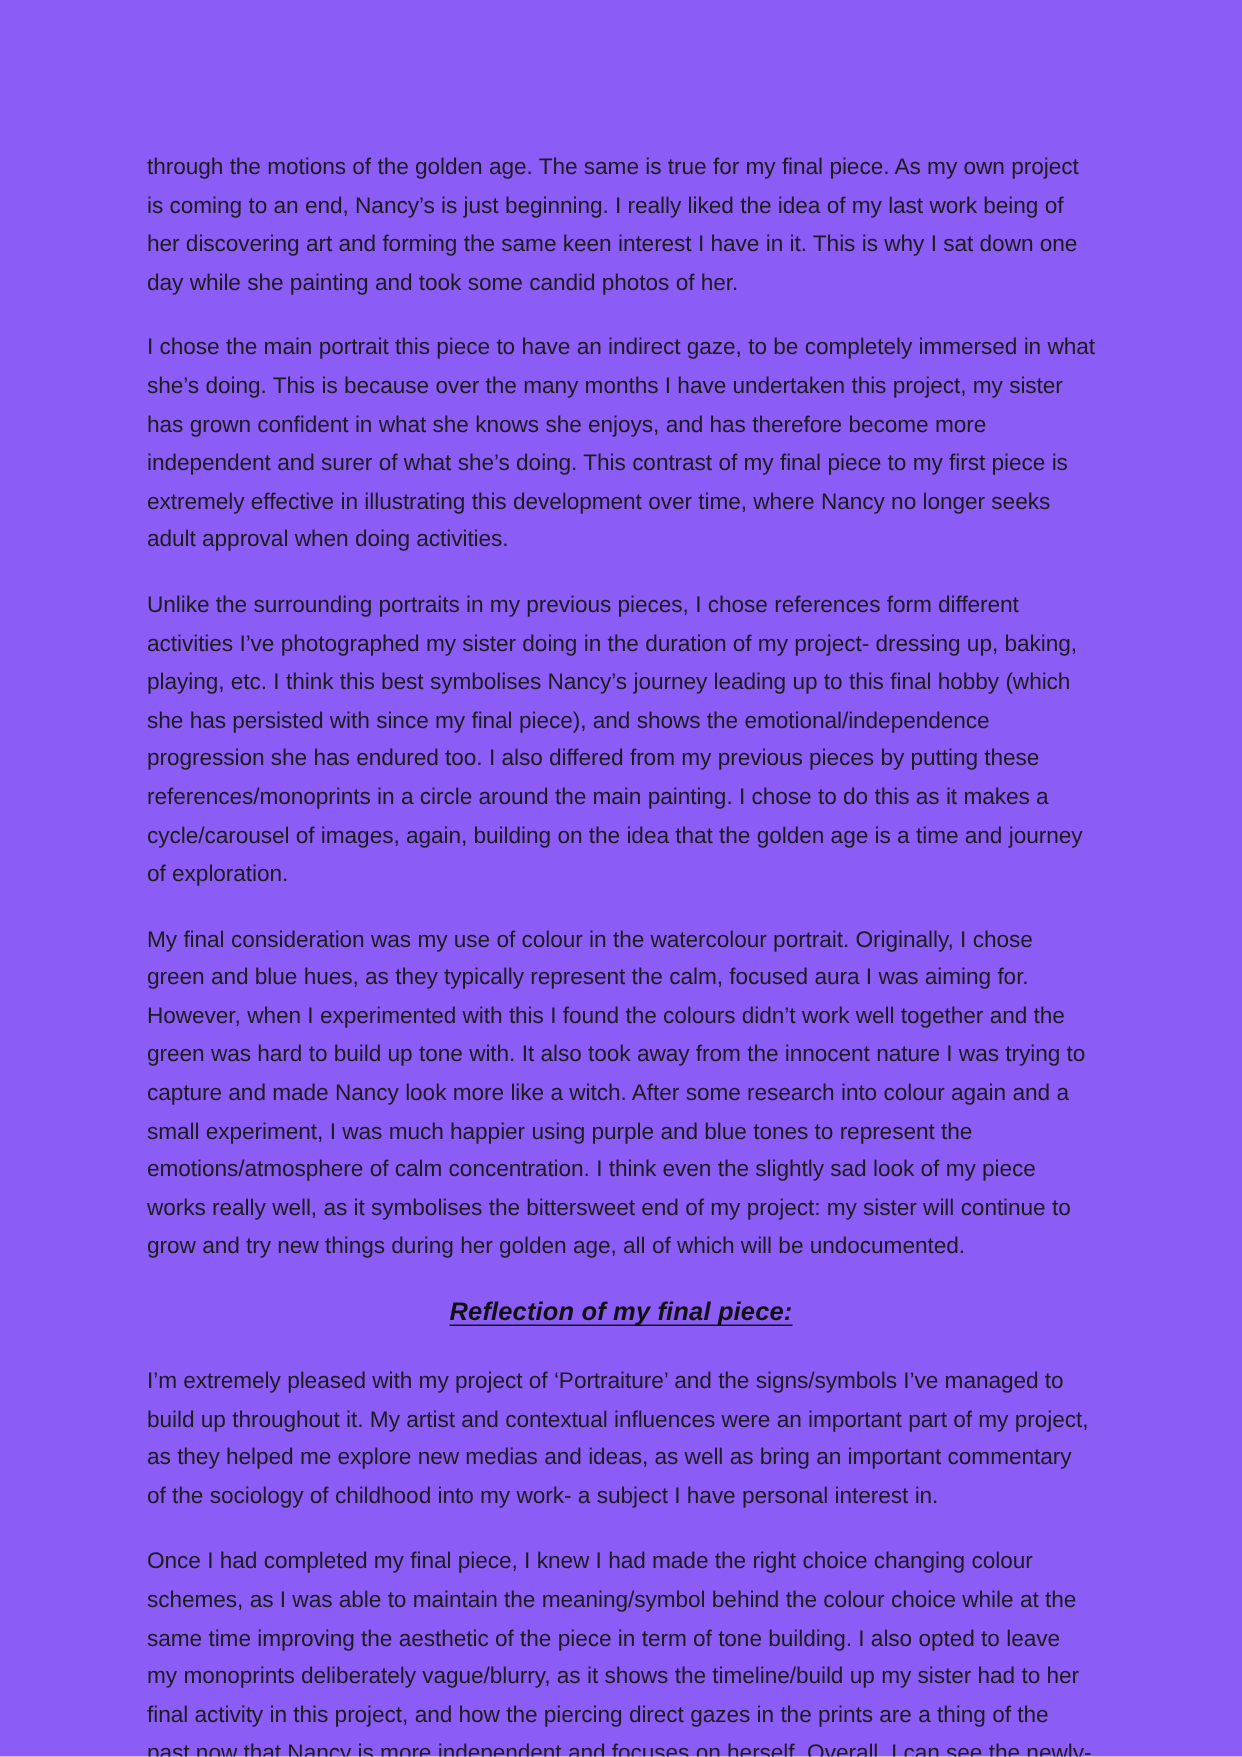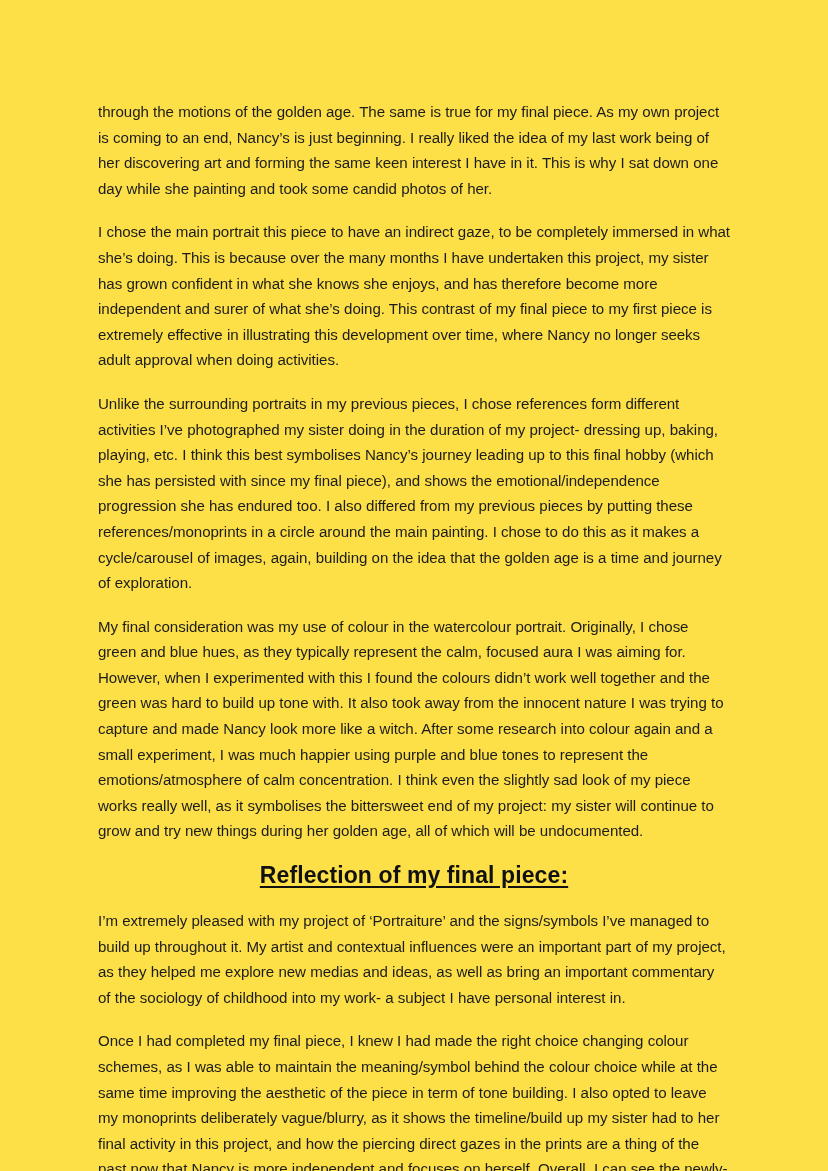--- a/index.html
+++ b/index.html
@@ -11,43 +11,44 @@
     width: 828px;
     height: 1171px;
     font-family: "Liberation Serif", "DejaVu Serif", serif;
     color: #1a1a1a;
     overflow: hidden;
   }
   .page {
     position: relative;
     width: 828px;
     height: 1171px;
-    background: #fde047;
+    background: #8b5cf6;
     box-sizing: border-box;
     padding: 99px 98px 0 98px;
   }
   .doc-body {
     width: 632px;
   }
   p.para {
     margin: 0 0 18px 0;
     font-family: "Liberation Sans", "DejaVu Sans", sans-serif;
     font-size: 15.1px;
     line-height: 25.6px;
     color: #1c1c1c;
     text-align: left;
     letter-spacing: -0.05px;
     word-spacing: 0.1px;
   }
   h2.section-heading {
     margin: 10px 0 20px 0;
     text-align: center;
     font-family: "Liberation Sans", "DejaVu Sans", sans-serif;
-    font-size: 23px;
+    font-size: 17px;
     font-weight: bold;
+    font-style: italic;
     text-decoration: underline;
     text-underline-offset: 3px;
     color: #111111;
     line-height: 26px;
     letter-spacing: 0.1px;
   }
 </style>
 </head>
 <body>
 

